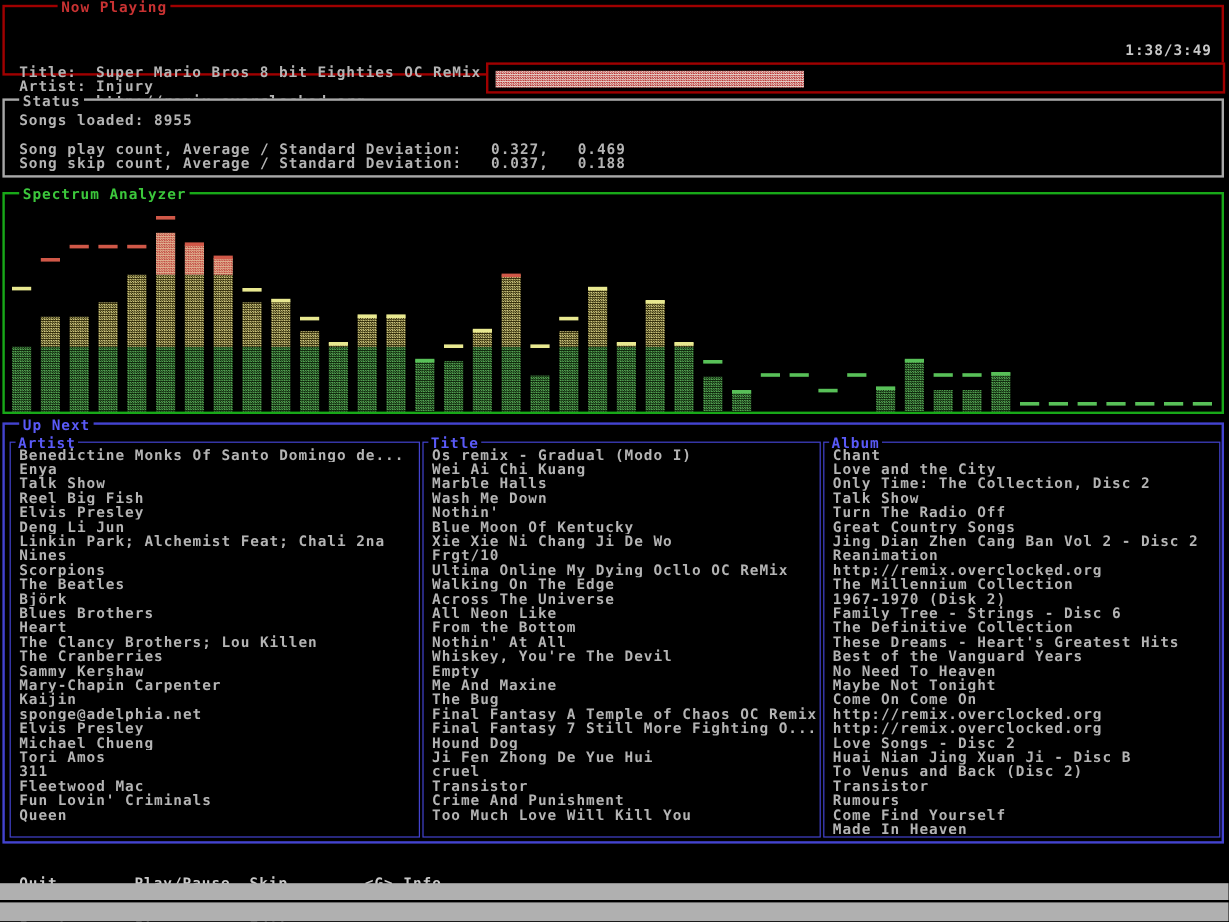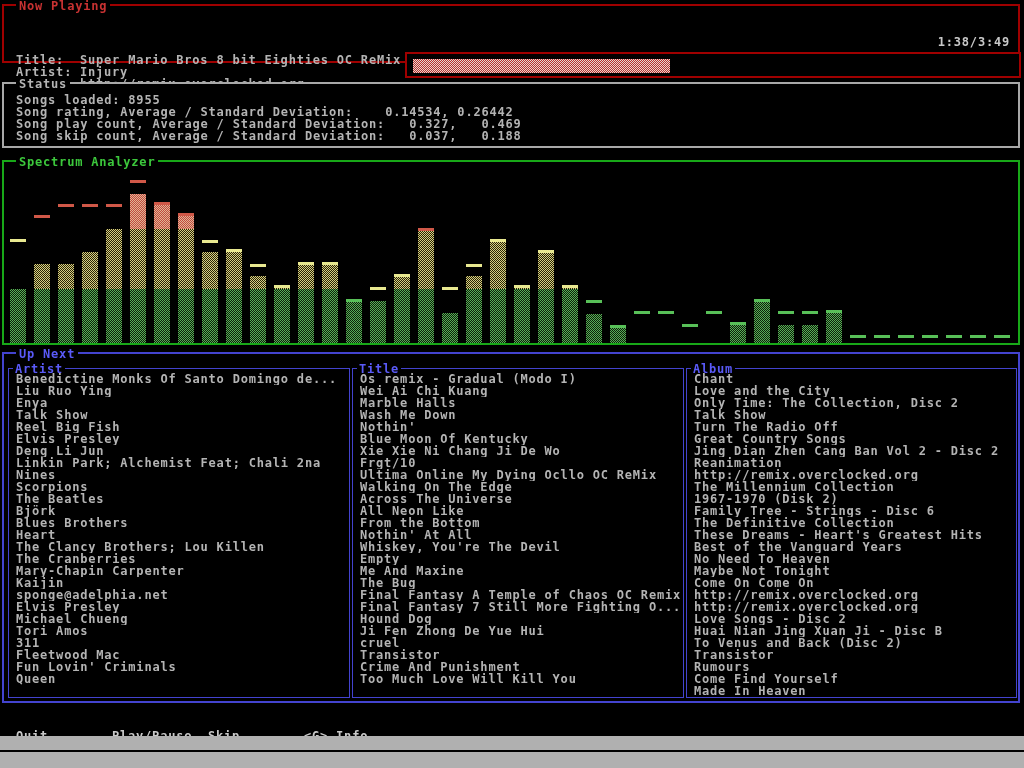--- a/index.html
+++ b/index.html
@@ -6,21 +6,21 @@
   html,body { background:#000; }
   .screen {
     position:relative; width:1024px; height:768px; background:#000; overflow:hidden;
     font-family:"DejaVu Sans Mono", monospace;
     font-size:12px; line-height:12px; font-weight:bold; letter-spacing:0.8px;
     color:#b4b4b4;
   }
   .box { position:absolute; background:#000; }
   .box-title { position:absolute; top:-6px; left:12px; background:#000; padding:0 3px; white-space:pre; }
   .np-box   { border:2px solid #a00000; }
-  .np-title { color:#c83232; }
+  .np-title { color:#c83232;margin-left:32px; }
   .st-box   { border:2px solid #a8a8a8; }
   .st-title { color:#b4b4b4;text-align:right; }
   .sp-box   { border:2px solid #18a818; }
   .sp-title { color:#3cc83c; }
   .un-box   { border:2px solid #4343cf; }
   .un-title { color:#5a5af8; }
 
   .np-field { position:absolute; left:12px; white-space:pre; }
   .np-label { display:inline-block; width:64px;margin-top:40px; }
   .np-time  { position:absolute; right:8px; top:30px; color:#c8c8c8; }
@@ -67,21 +67,20 @@
     <div class="np-time">1:38/3:49</div>
   </div>
 
   <div class="progress-box">
     <div class="progress-fill" id="progress-fill" style="width: 257px;"></div>
   </div>
 
   <div class="box st-box" style="left:2px; top:82px; width:1018px; height:66px;">
     <span class="box-title st-title">Status</span>
     <div class="st-line" style="top:10px;">Songs loaded: 8955</div>
-    <div class="st-line" style="top:22px;">Song rating, Average / Standard Deviation:    0.14534, 0.26442</div>
     <div class="st-line" style="top:34px;text-align:center;">Song play count, Average / Standard Deviation:   0.327,   0.469</div>
     <div class="st-line" style="top:46px;">Song skip count, Average / Standard Deviation:   0.037,   0.188</div>
   </div>
 
   <div class="box sp-box" style="left:2px; top:160px; width:1018px; height:185px;">
     <span class="box-title sp-title">Spectrum Analyzer</span>
     <div class="sp-bars" id="sp-bars">
         <div class="bar-seg cg" style="left: 4px; top: 125px; height: 54px;"></div>
         <div class="peak" style="left: 4px; top: 75px; background: rgb(232, 232, 144);"></div>
         <div class="bar-seg cg" style="left: 28px; top: 125px; height: 54px;"></div>
@@ -181,35 +180,35 @@
       </div>
   </div>
 
   <div class="box un-box" style="left:2px; top:352px; width:1018px; height:351px;">
     <span class="box-title un-title">Up Next</span>
   </div>
   <div class="col-box" style="left:8px; width:342px;">
     <span class="col-head">Artist</span>
     <div class="col-rows" id="col-0">
         <div class="trow">Benedictine Monks Of Santo Domingo de...</div>
-        <div class="trow">Liu Ruo Ying</div>
         <div class="trow">Enya</div>
         <div class="trow">Talk Show</div>
         <div class="trow">Reel Big Fish</div>
         <div class="trow">Elvis Presley</div>
         <div class="trow">Deng Li Jun</div>
         <div class="trow">Linkin Park; Alchemist Feat; Chali 2na</div>
         <div class="trow">Nines</div>
         <div class="trow">Scorpions</div>
         <div class="trow">The Beatles</div>
         <div class="trow">Björk</div>
         <div class="trow">Blues Brothers</div>
         <div class="trow">Heart</div>
         <div class="trow">The Clancy Brothers; Lou Killen</div>
         <div class="trow">The Cranberries</div>
+        <div class="trow">Sammy Kershaw</div>
         <div class="trow">Mary-Chapin Carpenter</div>
         <div class="trow">Kaijin</div>
         <div class="trow">sponge@adelphia.net</div>
         <div class="trow">Elvis Presley</div>
         <div class="trow">Michael Chueng</div>
         <div class="trow">Tori Amos</div>
         <div class="trow">311</div>
         <div class="trow">Fleetwood Mac</div>
         <div class="trow">Fun Lovin' Criminals</div>
         <div class="trow">Queen</div>

